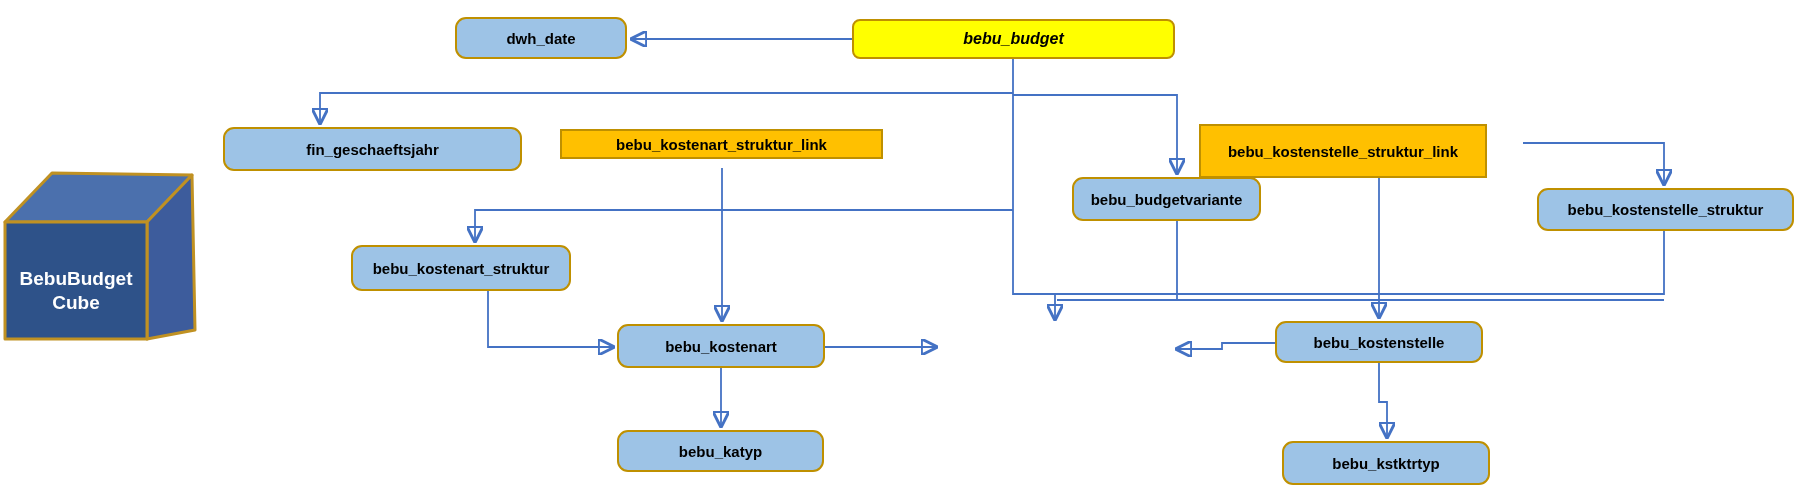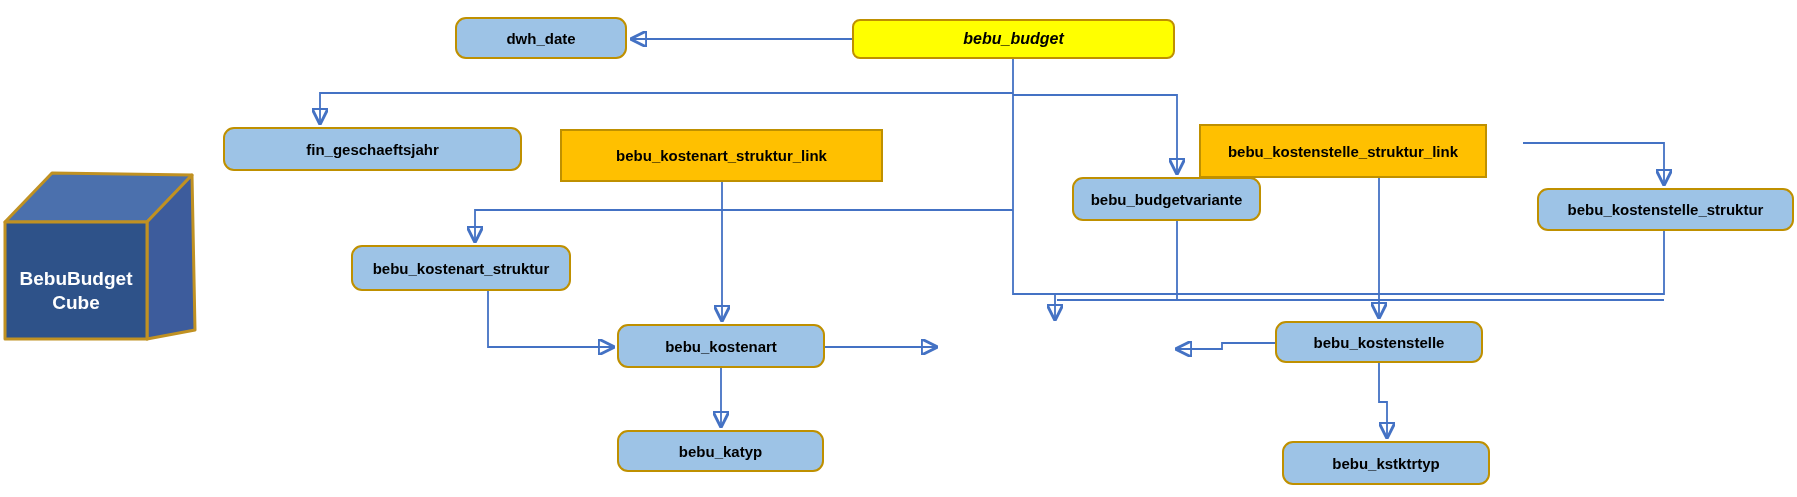--- a/index.html
+++ b/index.html
@@ -104,21 +104,21 @@
   </div>
 
   <div class="node fact" style="left:852px;top:19px;width:323px;height:40px">
     <span>bebu_budget</span>
   </div>
 
   <div class="node" style="left:223px;top:127px;width:299px;height:44px">
     <span>fin_geschaeftsjahr</span>
   </div>
 
-  <div class="node link" style="left:560px;top:129px;width:323px;height:53px">
+  <div class="node link" style="left:560px;top:129px;width:323px;height:30px">
     <span>bebu_kostenart_struktur_link</span>
   </div>
 
   <div class="node link" style="left:1199px;top:124px;width:288px;height:54px">
     <span>bebu_kostenstelle_struktur_link</span>
   </div>
 
   <div class="node" style="left:1072px;top:177px;width:189px;height:44px">
     <span>bebu_budgetvariante</span>
   </div>

